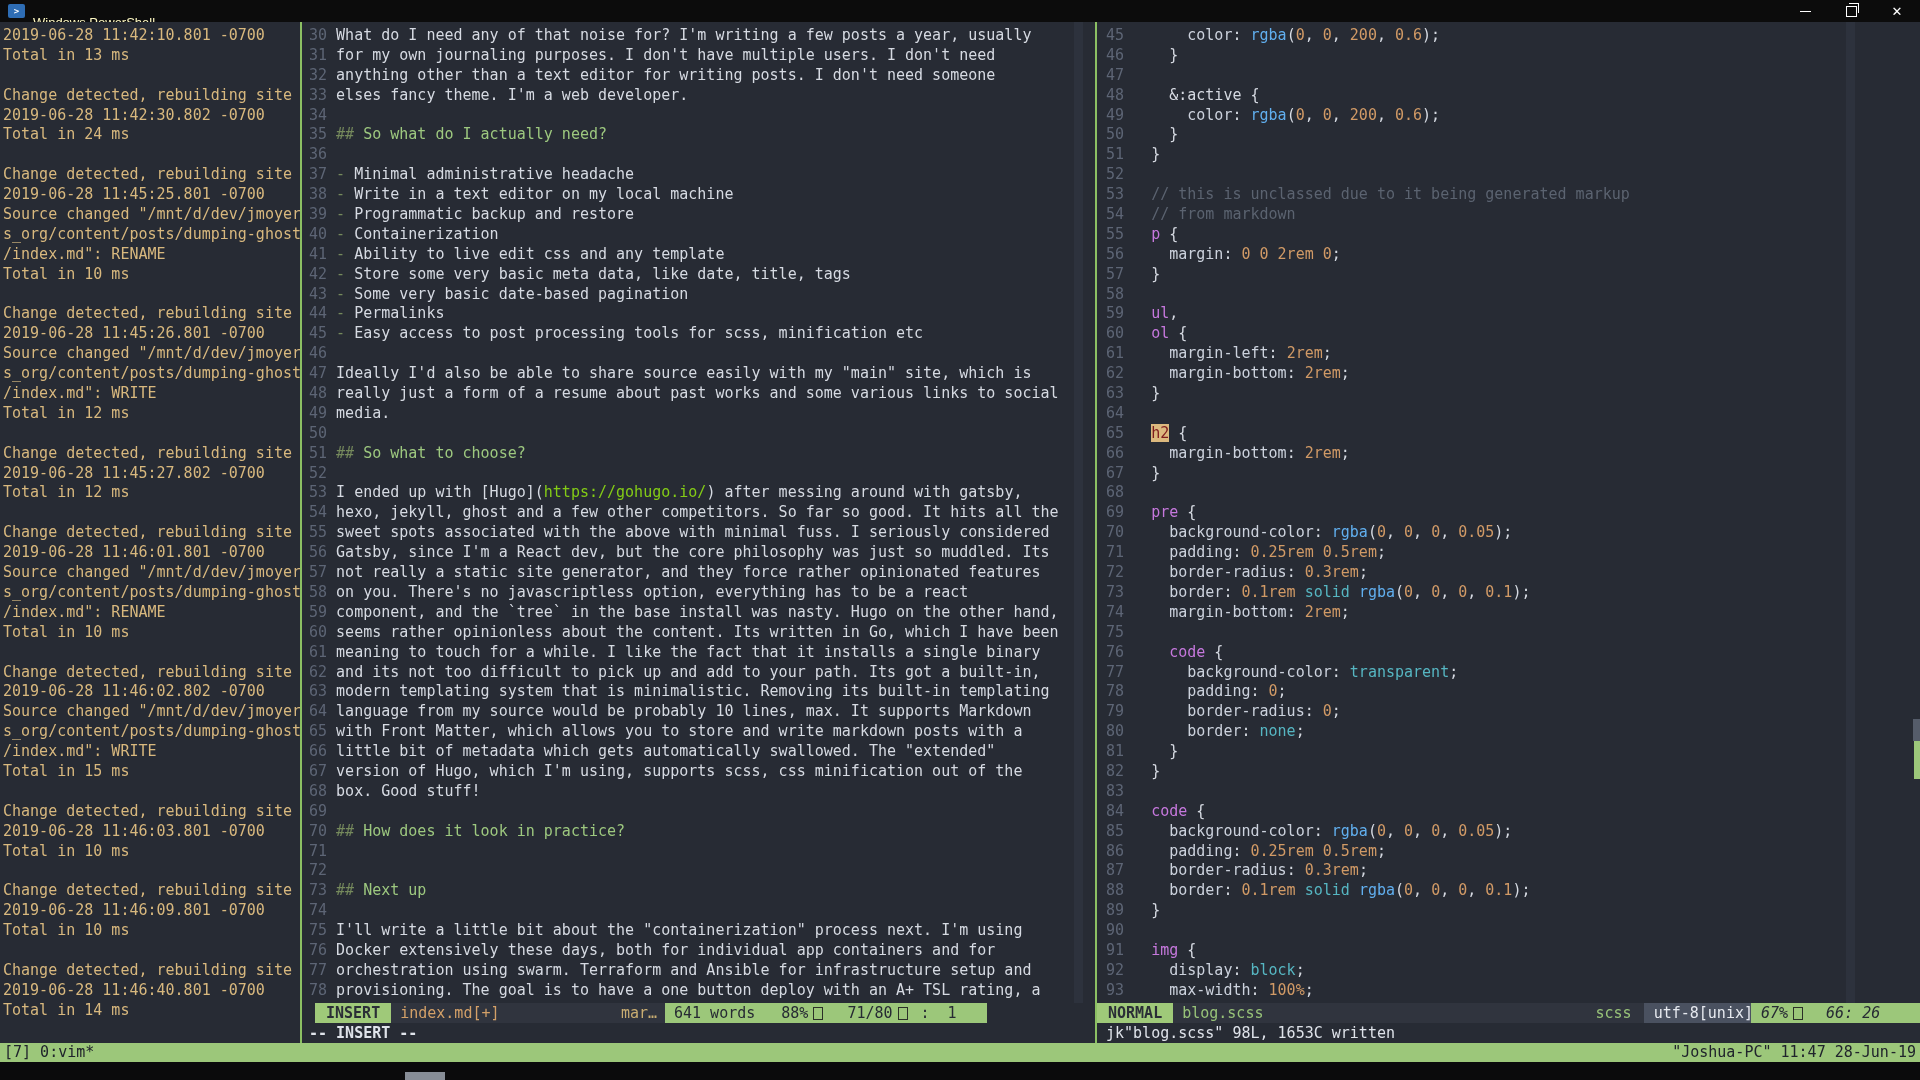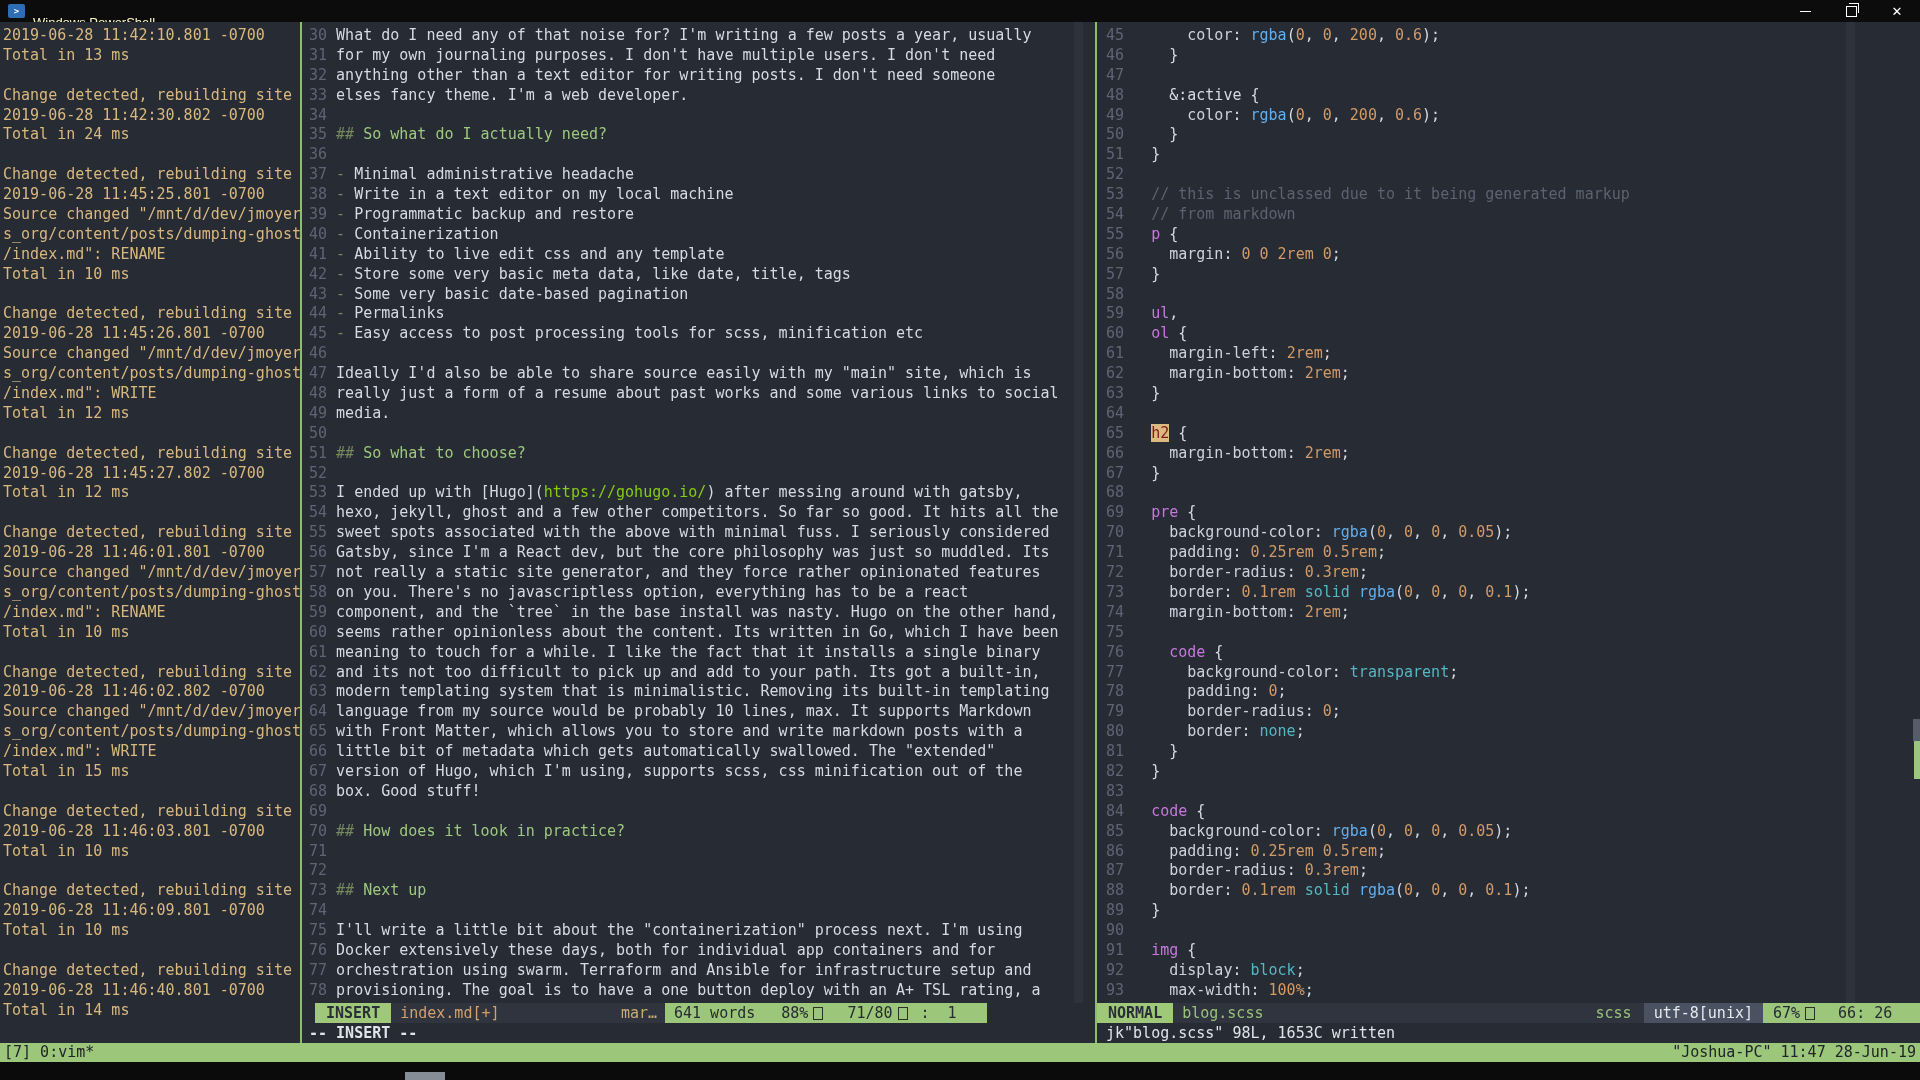--- a/index.html
+++ b/index.html
@@ -46,21 +46,21 @@
               font:15px/20px "DejaVu Sans Mono",monospace;display:flex;align-items:center;}
   .sl-mid{left:288px;width:672px;margin-left:27px;}
   .sl-right{left:1097px;width:823px;}
   .mode-badge{background:#9fc979;color:#2a2e36;font-weight:bold;padding:0 11px;height:20px;line-height:20px;}
   .fname-mid{color:#d3a068;margin-left:9px;}
   .fname-right{color:#98c379;margin-left:9px;}
   .trunc{position:absolute;right:330px;color:#c9ad72;}
   .greenseg{position:absolute;right:0;top:0;height:20px;background:#9cc77a;color:#262a33;
             display:flex;align-items:center;}
   .gs-mid{width:322px;}
-  .gs-right{width:157px;}
+  .gs-right{width:169px;font-style:italic;}
   .gbox{display:inline-block;width:8px;height:11px;border:1.5px solid #2b3028;margin-left:5px;}
   .rcluster{position:absolute;right:157px;top:0;height:20px;display:flex;align-items:center;}
   .ft-label{color:#98c379;margin-right:12px;}
   .enc-badge{background:#4a5160;color:#e6e9ef;padding:0 10px;height:20px;line-height:20px;}
   .msg{position:absolute;top:1001px;height:20px;font:15px/20px "DejaVu Sans Mono",monospace;color:#dfe3ea;}
   .msg-mid{left:309px;font-weight:bold;}
   .msg-right{left:1106px;}
   
   .tmuxbar{position:absolute;left:0;top:1021px;width:1920px;height:19px;background:#9cc77a;
            color:#20242c;font:15px/19px "DejaVu Sans Mono",monospace;display:flex;

